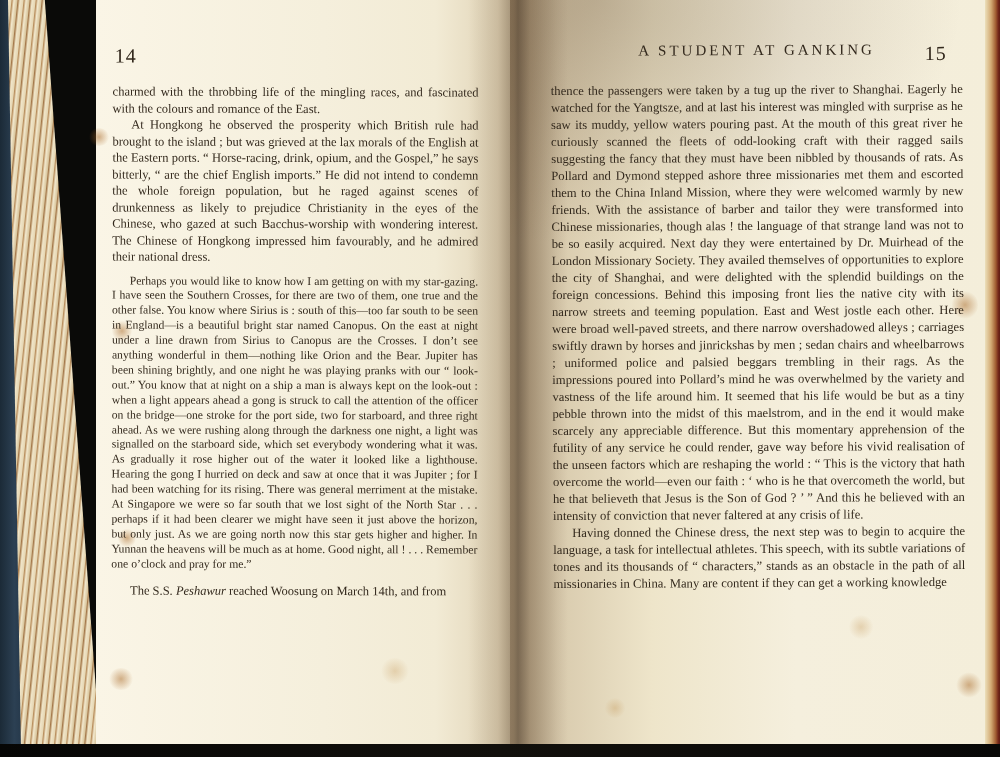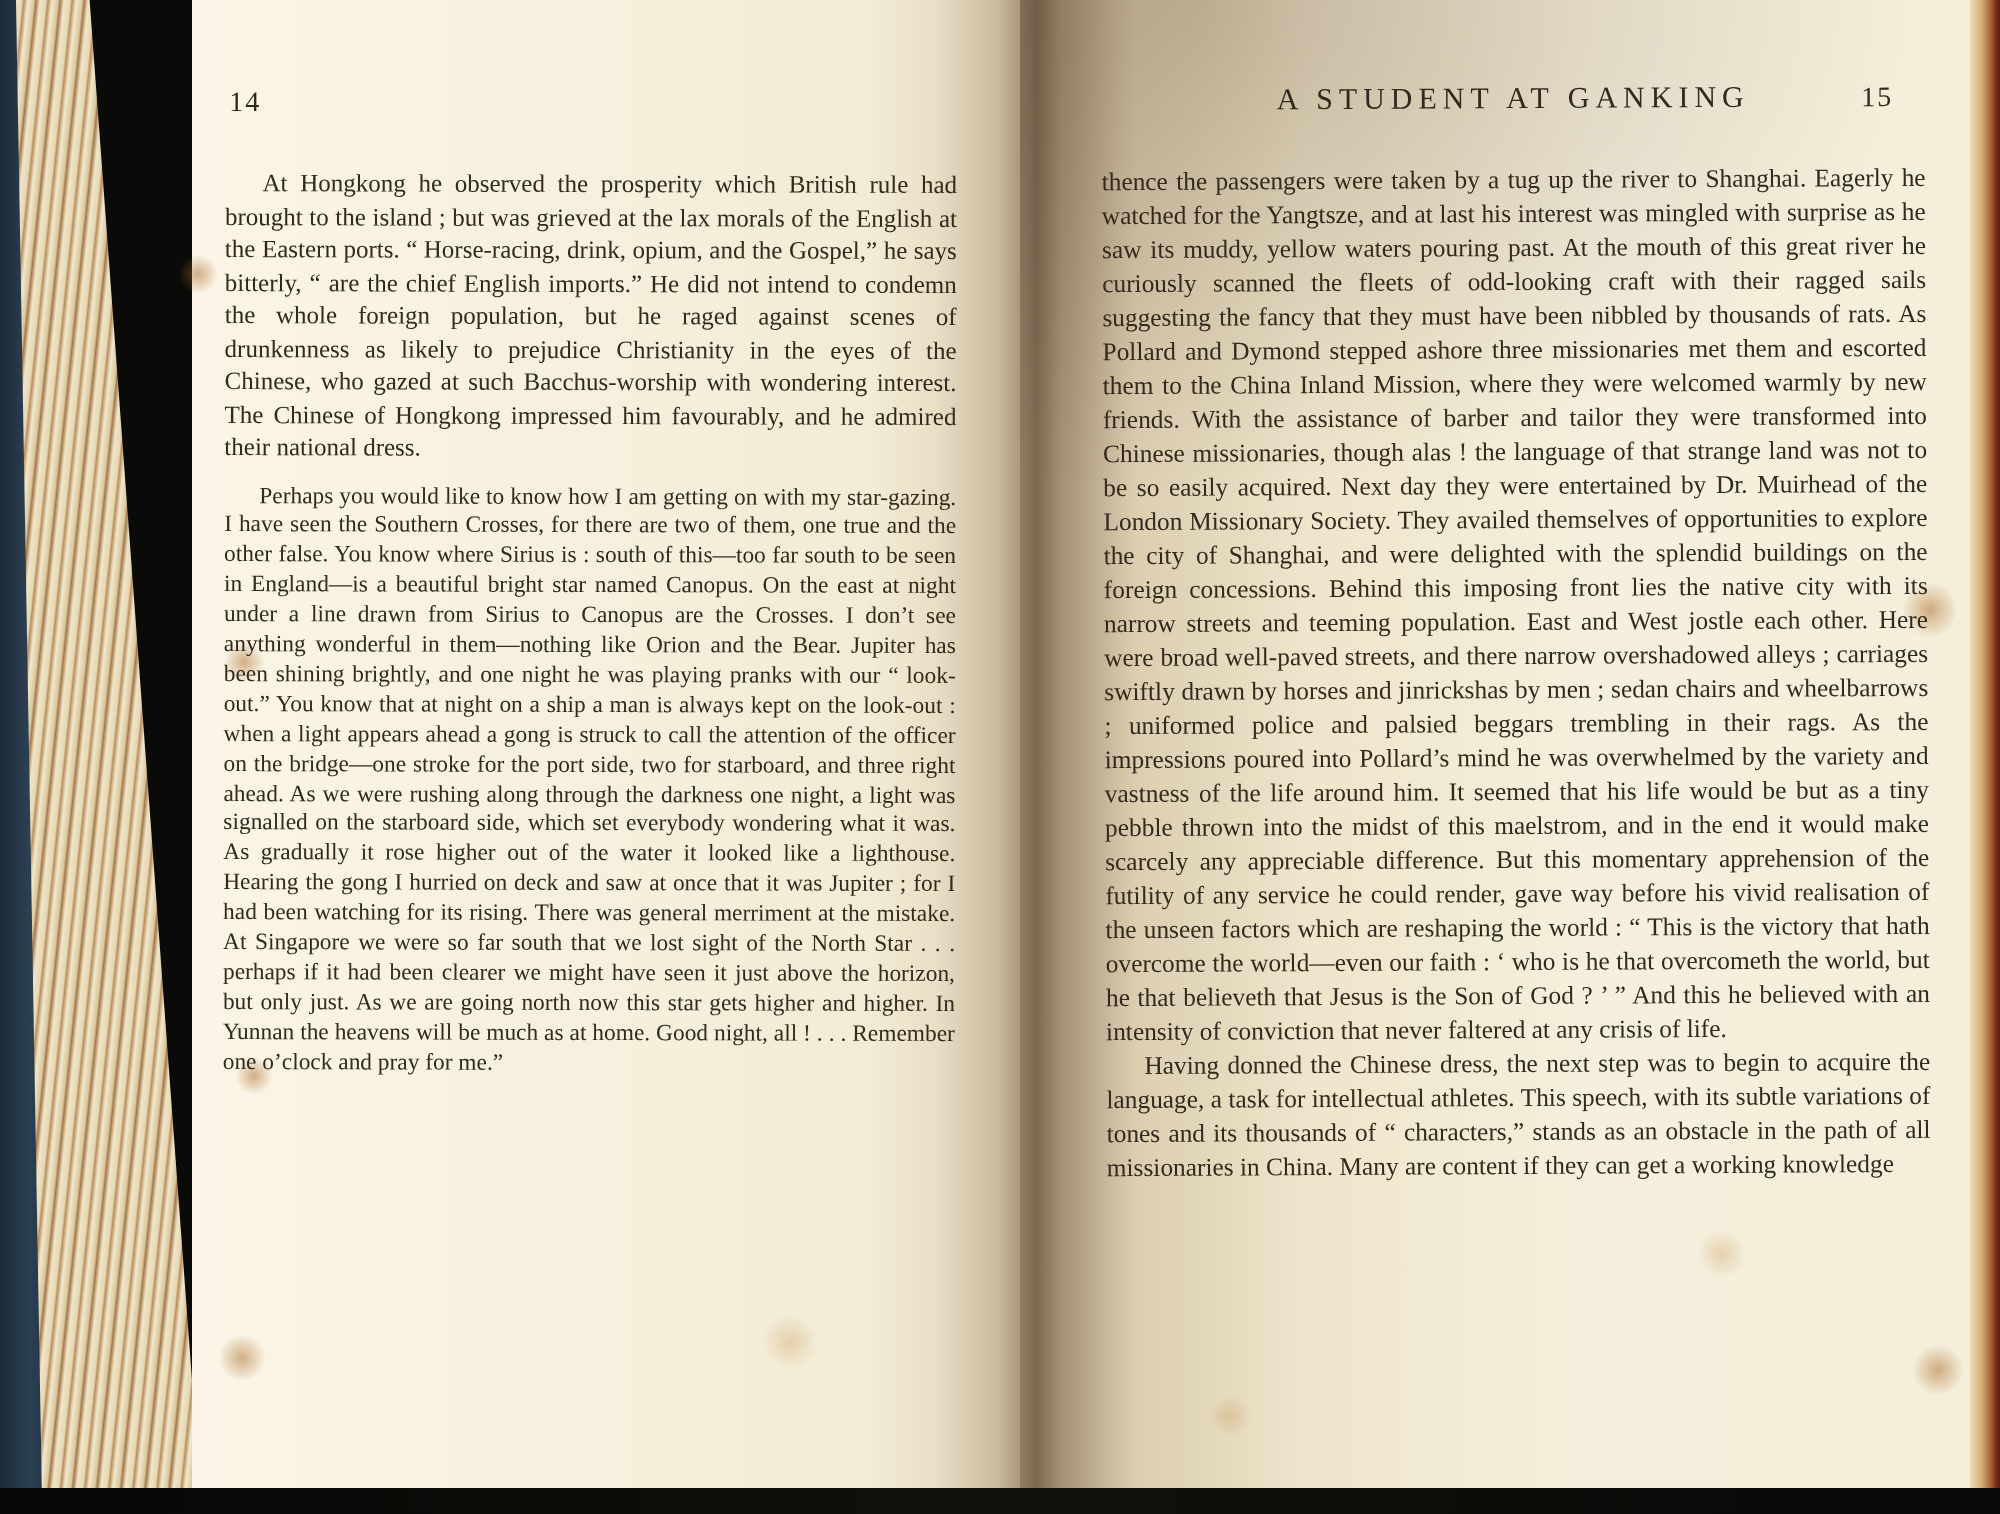--- a/index.html
+++ b/index.html
@@ -53,21 +53,21 @@
   
   .spot { position:absolute; border-radius:50%; pointer-events:none; }
   .spot.brown { background:radial-gradient(circle, rgba(168,104,38,.5) 0%, rgba(168,104,38,0) 70%); }
   .spot.faint { background:radial-gradient(circle, rgba(190,140,70,.3) 0%, rgba(190,140,70,0) 70%); }
   
   .folio-row { position:relative; height:26px; margin-bottom:14px; }
   .running-header {
     position:absolute; left:0; right:0; text-align:center;
     font-size:15px; letter-spacing:3px; font-weight:400;
   }
-  .page-num { position:absolute; top:1px; font-size:14px; letter-spacing:1px;text-align:right; }
+  .page-num { position:absolute; top:1px; font-size:20px; letter-spacing:1px;text-align:right; }
   .page-num.left-side { left:2px; }
   .page-num.right-side { right:16px; }
   .text-col-left {
     position:absolute; left:112px; top:44px; width:366px;
     transform:rotate(.15deg);
   }
   .text-col-right {
     position:absolute; left:552px; top:42px; width:412px;
     transform:rotate(-.3deg);
   }
@@ -104,22 +104,24 @@
   <div class="spot brown" style="left:956px; top:672px; width:26px; height:26px;"></div>
 
   <div class="spot faint" style="left:848px; top:615px; width:26px; height:24px;"></div>
   <div class="spot faint" style="left:604px; top:698px; width:22px; height:20px;"></div>
 
   <div class="text-col-left">
     <div class="folio-row">
       <span class="page-num left-side">14</span>
     </div>
     <div class="body-text">
+      <p>charmed with the throbbing life of the mingling races, and fascinated with the colours and romance of the East.</p>
       <p class="indent">At Hongkong he observed the prosperity which British rule had brought to the island ; but was grieved at the lax morals of the English at the Eastern ports.  “ Horse-racing, drink, opium, and the Gospel,” he says bitterly, “ are the chief English imports.”  He did not intend to condemn the whole foreign population, but he raged against scenes of drunkenness as likely to prejudice Christianity in the eyes of the Chinese, who gazed at such Bacchus-worship with wondering interest.  The Chinese of Hongkong impressed him favourably, and he admired their national dress.</p>
       <p class="letter-quote">Perhaps you would like to know how I am getting on with my star-gazing.  I have seen the Southern Crosses, for there are two of them, one true and the other false.  You know where Sirius is : south of this—too far south to be seen in England—is a beautiful bright star named Canopus.  On the east at night under a line drawn from Sirius to Canopus are the Crosses.  I don’t see anything wonderful in them—nothing like Orion and the Bear. Jupiter has been shining brightly, and one night he was playing pranks with our “ look-out.”  You know that at night on a ship a man is always kept on the look-out :  when a light appears ahead a gong is struck to call the attention of the officer on the bridge—one stroke for the port side, two for starboard, and three right ahead.  As we were rushing along through the darkness one night, a light was signalled on the starboard side, which set everybody wondering what it was.  As gradually it rose higher out of the water it looked like a lighthouse.  Hearing the gong I hurried on deck and saw at once that it was Jupiter ;  for I had been watching for its rising.  There was general merriment at the mistake.  At Singapore we were so far south that we lost sight of the North Star . . . perhaps if it had been clearer we might have seen it just above the horizon, but only just.  As we are going north now this star gets higher and higher.  In Yunnan the heavens will be much as at home.  Good night, all ! . . . Remember one o’clock and pray for me.”</p>
+      <p class="closing-line"><span>The S.S. </span><span class="ital">Peshawur</span><span> reached Woosung on March 14th, and from</span></p>
     </div>
   </div>
 
   <div class="text-col-right">
     <div class="folio-row">
       <span class="running-header">A STUDENT AT GANKING</span>
       <span class="page-num right-side">15</span>
     </div>
     <div class="body-text-r">
       <p>thence the passengers were taken by a tug up the river to Shanghai. Eagerly he watched for the Yangtsze, and at last his interest was mingled with surprise as he saw its muddy, yellow waters pouring past.  At the mouth of this great river he curiously scanned the fleets of odd-looking craft with their ragged sails suggesting the fancy that they must have been nibbled by thousands of rats. As Pollard and Dymond stepped ashore three missionaries met them and escorted them to the China Inland Mission, where they were welcomed warmly by new friends.  With the assistance of barber and tailor they were transformed into Chinese missionaries, though alas !  the language of that strange land was not to be so easily acquired.  Next day they were entertained by Dr. Muirhead of the London Missionary Society.  They availed themselves of opportunities to explore the city of Shanghai, and were delighted with the splendid buildings on the foreign concessions.  Behind this imposing front lies the native city with its narrow streets and teeming population.  East and West jostle each other.  Here were broad well-paved streets, and there narrow overshadowed alleys ;  carriages swiftly drawn by horses and jinrickshas by men ;  sedan chairs and wheelbarrows ; uniformed police and palsied beggars trembling in their rags. As the impressions poured into Pollard’s mind he was overwhelmed by the variety and vastness of the life around him. It seemed that his life would be but as a tiny pebble thrown into the midst of this maelstrom, and in the end it would make scarcely any appreciable difference.  But this momentary apprehension of the futility of any service he could render, gave way before his vivid realisation of the unseen factors which are reshaping the world :  “ This is the victory that hath overcome the world—even our faith :  ‘ who is he that overcometh the world, but he that believeth that Jesus is the Son of God ? ’ ”  And this he believed with an intensity of conviction that never faltered at any crisis of life.</p>

